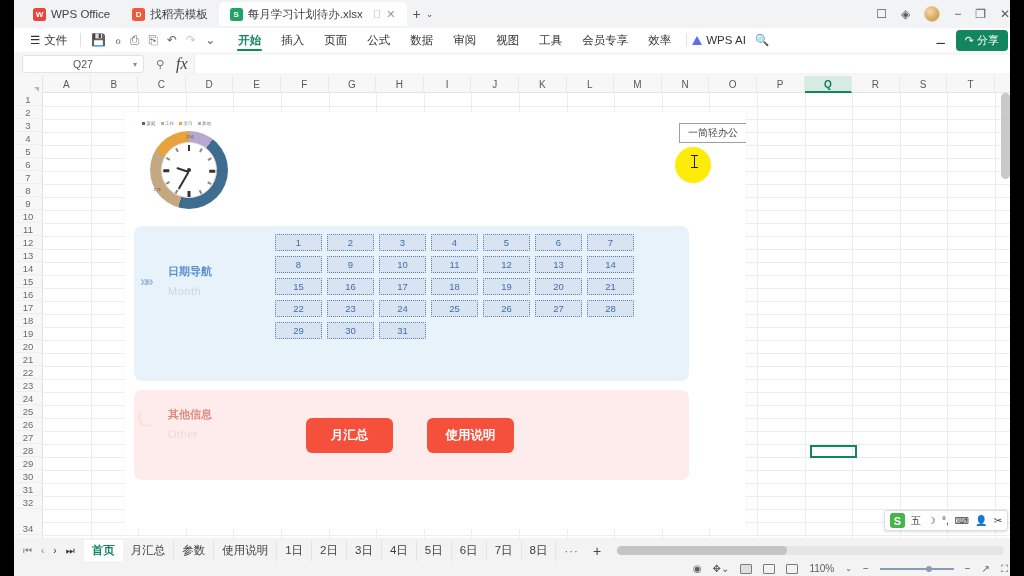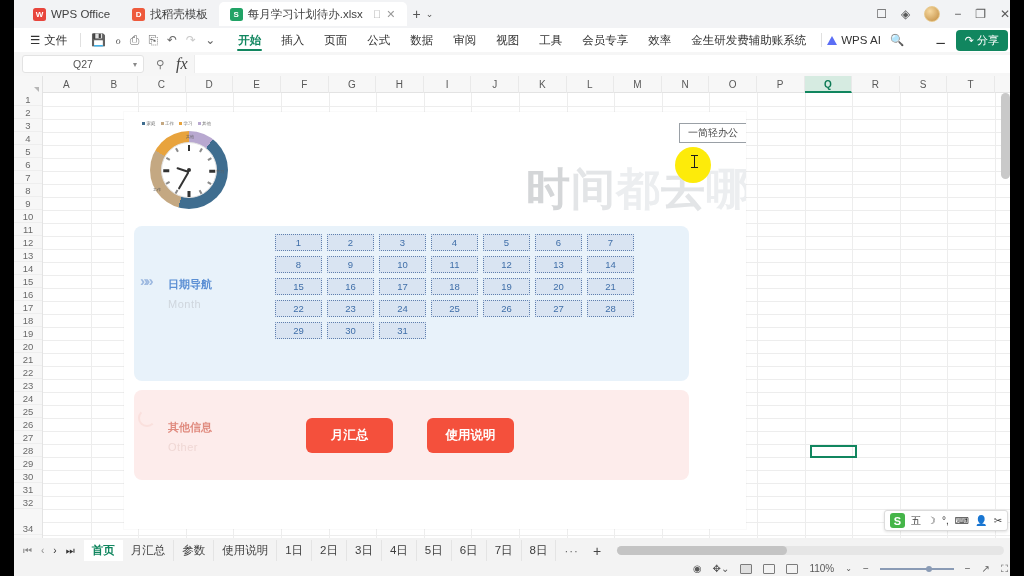--- a/index.html
+++ b/index.html
@@ -237,21 +237,21 @@
   .ibeam::after { bottom: 0; }
 
   .panel-date {
     position: absolute; left: 10px; top: 114px; width: 555px; height: 155px;
     background: #e8f2fa; border-radius: 8px; z-index: 2;
   }
   .panel-other {
     position: absolute; left: 10px; top: 278px; width: 555px; height: 90px;
     background: #fdeceb; border-radius: 8px; z-index: 2;
   }
-  .sec-label { position: absolute; z-index: 3; margin-top: 13px; }
+  .sec-label { position: absolute; z-index: 3; }
   .sec-cn { font-size: 11px; font-weight: bold; white-space: nowrap; }
   .sec-en { font-size: 11px; color: #cfd6dd; margin-top: 6px; letter-spacing: 0.5px; }
   .chev2 {
     position: absolute; left: 16px; top: 160px; z-index: 3;
     color: #9db9e0; font-size: 15px; font-weight: bold; letter-spacing: -3px;
   }
   .smileicon {
     position: absolute; left: 14px; top: 297px; z-index: 3;
     width: 18px; height: 18px; border-radius: 50%;
     background: #fdeceb; border: 2px solid #fae0dd;
@@ -378,21 +378,20 @@
       <div class="mb-item active"><span>开始</span></div>
       <div class="mb-item"><span>插入</span></div>
       <div class="mb-item"><span>页面</span></div>
       <div class="mb-item"><span>公式</span></div>
       <div class="mb-item"><span>数据</span></div>
       <div class="mb-item"><span>审阅</span></div>
       <div class="mb-item"><span>视图</span></div>
       <div class="mb-item"><span>工具</span></div>
       <div class="mb-item"><span>会员专享</span></div>
       <div class="mb-item"><span>效率</span></div>
-      <div class="mb-item"><span>金生研发费辅助账系统</span></div>
       <div class="mb-sep"></div>
       <div class="wps-ai">
         <span class="ai-tri"></span>
         <span>WPS AI</span>
       </div>
       <div class="mb-item">🔍</div>
     </div>
     <div class="mb-right">
       <span>⚊</span>
       <span class="share-btn">
@@ -474,23 +473,20 @@
         <div class="rowcell" style="height: 13px; line-height: 13px;">31</div>
         <div class="rowcell" style="height: 13px; line-height: 13px;">32</div>
         <div class="rowcell" style="height: 13px; line-height: 13px; margin-left: 32px;">33</div>
         <div class="rowcell" style="height: 13px; line-height: 13px;">34</div>
       </div>
     <div class="cells" id="cells">
       <div class="selcell" style="left:767px; top:352px; width:47px; height:13px;"></div>
 
       <div class="sheetart">
 
-        <div class="wm-time">
-          <span>时</span><span class="fade1">间</span><span class="fade2">都</span><span class="fade1">去</span><span class="fade2">哪</span>
-        </div>
 
         <div class="clockbox">
           <div class="clocklegend">
             <span class="lgd">
                 <i style="background:#3f6d8f"></i>
                 <span>家庭</span>
               </span>
             <span class="lgd">
                 <i style="background:#c4a882"></i>
                 <span>工作</span>

